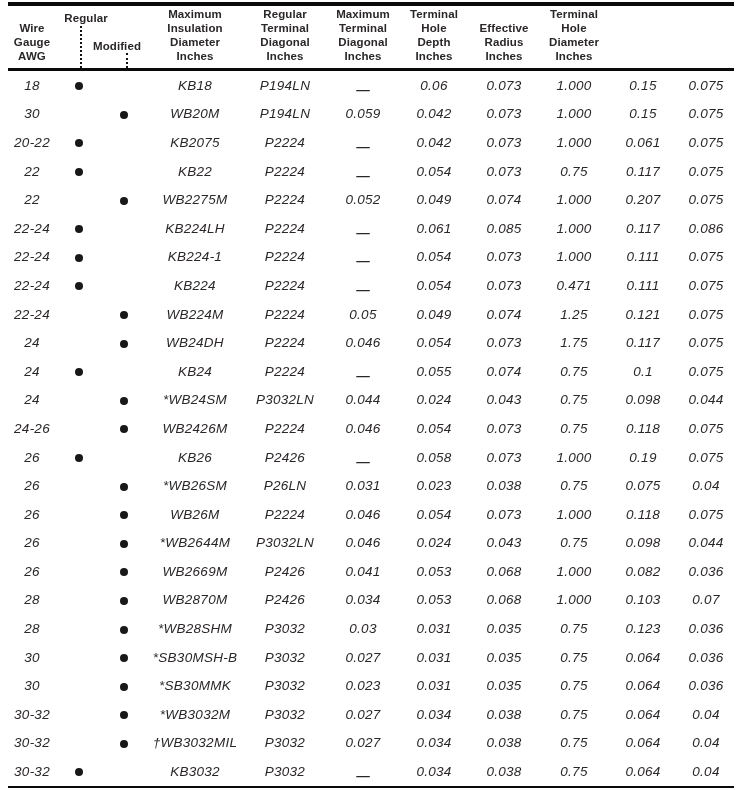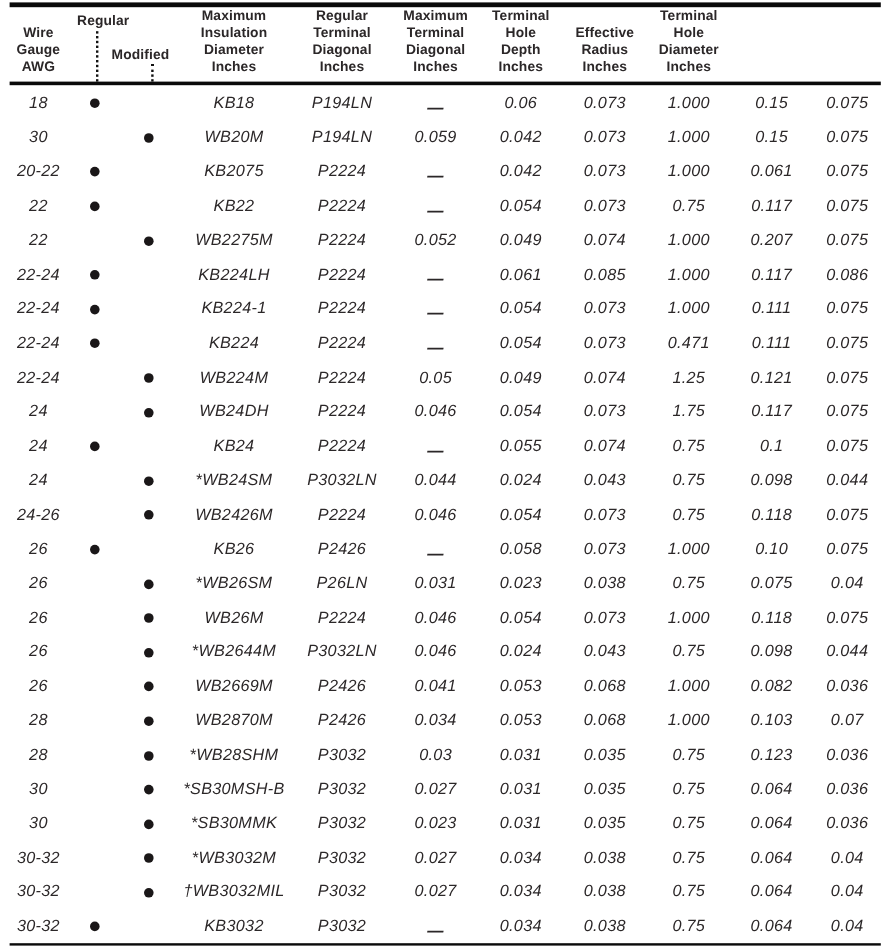--- a/index.html
+++ b/index.html
@@ -290,21 +290,21 @@
       <div class="tr">
         <div class="td">26</div>
         <div class="td"><span class="bullet"></span></div>
         <div class="td"></div>
         <div class="td">KB26</div>
         <div class="td">P2426</div>
         <div class="td"><span class="dash">—</span></div>
         <div class="td">0.058</div>
         <div class="td">0.073</div>
         <div class="td">1.000</div>
-        <div class="td">0.10</div>
+        <div class="td">0.19</div>
         <div class="td">0.075</div>
       </div>
       <div class="tr">
         <div class="td">26</div>
         <div class="td"></div>
         <div class="td"><span class="bullet"></span></div>
         <div class="td">*WB26SM</div>
         <div class="td">P26LN</div>
         <div class="td">0.031</div>
         <div class="td">0.023</div>

